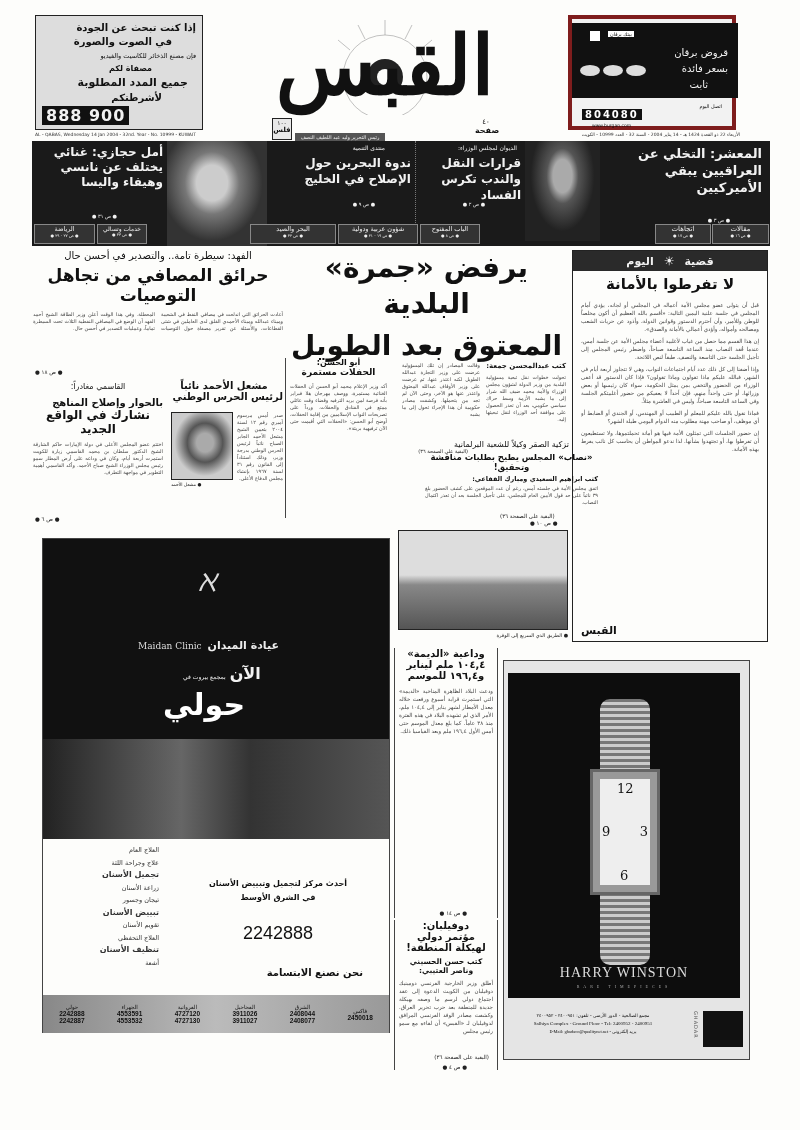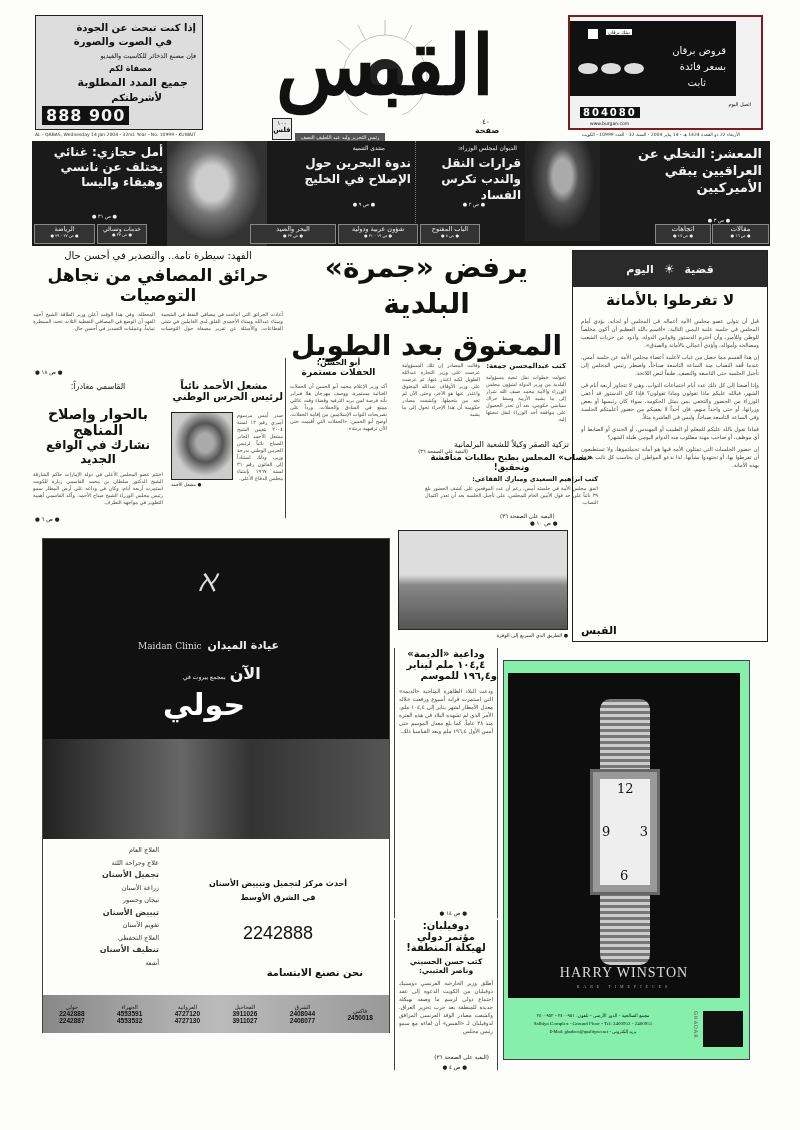--- a/index.html
+++ b/index.html
@@ -42,21 +42,21 @@
 <div class="abs bd ctr" style="left:272px;top:118px;width:20px;height:22px;background:#e8e8e8;">
   <div style="font-size:6px;">١٠٠</div>
   <div style="font-size:7px;font-weight:bold;">فلس</div>
 </div>
 <div class="abs blk ctr" style="left:295px;top:133px;width:90px;height:9px;font-size:5px;line-height:9px;background:#555;">رئيس التحرير وليد عبد اللطيف النصف</div>
 <div class="abs ctr" style="left:475px;top:118px;width:22px;height:24px;">
   <div style="font-size:7px;">٤٠</div>
   <div style="font-size:8px;font-weight:bold;">صفحة</div>
 </div>
 
-<div class="abs" style="left:568px;top:15px;width:195px;height:115px;border:2px solid #7f1d1d;background:#f2f2f2;">
+<div class="abs" style="left:568px;top:15px;width:168px;height:115px;border:4px solid #7f1d1d;background:#f2f2f2;">
   <div class="blk" style="position:absolute;left:0;top:4px;width:166px;height:75px;">
     <div style="position:absolute;left:16px;top:6px;width:14px;height:14px;background:#fff;border:2px solid #111;"></div>
     <div style="position:absolute;left:36px;top:8px;font-size:5px;background:#fff;color:#111;padding:0 2px;">بيتك برقان</div>
     <div class="rtl" style="position:absolute;right:10px;top:24px;font-size:10px;">قروض برقان</div>
     <div class="rtl" style="position:absolute;right:10px;top:40px;font-size:10px;">بسعر فائدة</div>
     <div class="rtl" style="position:absolute;right:30px;top:56px;font-size:10px;">ثابت</div>
     <div style="position:absolute;left:8px;top:42px;display:flex;gap:3px;">
       <span style="width:20px;height:11px;border-radius:50%;background:#ddd;display:inline-block;"></span>
       <span style="width:20px;height:11px;border-radius:50%;background:#ddd;display:inline-block;"></span>
       <span style="width:20px;height:11px;border-radius:50%;background:#ddd;display:inline-block;"></span>
@@ -120,21 +120,21 @@
 <div class="abs" style="left:97px;top:224px;width:50px;height:20px;background:#333;color:#eee;border:1px solid #888;text-align:center;">
   <div style="font-size:6px;">خدمات وتسالي</div>
   <div style="font-size:4px;">● ص ٣٣ ●</div>
 </div>
 <div class="abs" style="left:34px;top:224px;width:61px;height:20px;background:#333;color:#eee;border:1px solid #888;text-align:center;">
   <div style="font-size:6.5px;">الرياضة</div>
   <div style="font-size:4px;">● ص ٢٧ - ٢٩ ●</div>
 </div>
 
 <div class="abs" style="left:572px;top:250px;width:196px;height:392px;border:1px solid #222;">
-  <div class="blk" style="height:36px;display:flex;justify-content:center;align-items:center;gap:10px;background:#2a2a2a;">
+  <div class="blk" style="height:20px;display:flex;justify-content:center;align-items:center;gap:10px;background:#2a2a2a;">
     <span style="font-size:11px;font-weight:bold;">اليوم</span>
     <span style="font-size:12px;">☀</span>
     <span style="font-size:11px;font-weight:bold;">قضية</span>
   </div>
   <div class="rtl hd ctr" style="text-align:center;font-size:15px;margin:4px 0 8px;">لا تفرطوا بالأمانة</div>
   <div class="col-text" style="margin:0 8px 4px;font-size:5.5px;line-height:8px;">قبل أن يتولى عضو مجلس الأمة أعماله في المجلس أو لجانه، يؤدي أمام المجلس في جلسة علنية اليمين التالية: «أقسم بالله العظيم أن أكون مخلصاً للوطن وللأمير، وأن أحترم الدستور وقوانين الدولة، وأذود عن حريات الشعب ومصالحه وأمواله، وأؤدي أعمالي بالأمانة والصدق».</div>
   <div class="col-text" style="margin:0 8px 4px;font-size:5.5px;line-height:8px;">إن هذا القسم مما حصل من غياب لأغلبية أعضاء مجلس الأمة عن جلسة أمس، عندما فُقد النصاب منذ الساعة التاسعة صباحاً، واضطر رئيس المجلس إلى تأجيل الجلسة حتى التاسعة والنصف، طبقاً لنص اللائحة.</div>
   <div class="col-text" style="margin:0 8px 4px;font-size:5.5px;line-height:8px;">وإذا أضفنا إلى كل ذلك عدد أيام اجتماعات النواب، وهي لا تتجاوز أربعة أيام في الشهر، فبالله عليكم ماذا تقولون وماذا تقولون؟ فإذا كان الدستور قد أعفى الوزراء من الحضور والتخفي بمن يمثل الحكومة، سواء كان رئيسها أو بعض وزرائها، أو حتى واحداً منهم، فإن أحداً لا يعفيكم من حضور أغلبيتكم الجلسة وفي الساعة التاسعة صباحاً، وليس في العاشرة مثلاً.</div>
   <div class="col-text" style="margin:0 8px 4px;font-size:5.5px;line-height:8px;">فماذا نقول بالله عليكم للمعلم أو الطبيب أو المهندس، أو الجندي أو الضابط أو أي موظف، أو صاحب مهنة مطلوب منه الدوام اليومي طيلة الشهر؟</div>
   <div class="col-text" style="margin:0 8px 4px;font-size:5.5px;line-height:8px;">إن حضور الجلسات التي تمثلون الأمة فيها هو أمانة تحملتموها، ولا تستطيعون أن تفرطوا بها، أو تجتهدوا بشأنها. لذا ندعو المواطن أن يحاسب كل نائب يفرط بهذه الأمانة.</div>
@@ -178,21 +178,21 @@
 <div class="abs" style="left:165px;top:380px;width:118px;height:140px;">
   <div class="rtl hd" style="text-align:center;font-size:10px;">مشعل الأحمد نائباً</div>
   <div class="rtl hd" style="text-align:right;font-size:10px;margin-bottom:4px;">لرئيس الحرس الوطني</div>
   <div style="position:absolute;left:6px;top:32px;width:62px;height:68px;border:1px solid #222;background:radial-gradient(ellipse at 55% 45%,#aaa 0 18%,#555 38%,#ccc 65%);"></div>
   <div class="pgref" style="position:absolute;left:6px;top:102px;font-size:4.5px;">● مشعل الأحمد</div>
   <div class="col-text" style="position:absolute;right:0;top:32px;width:46px;height:104px;">صدر أمس مرسوم أميري رقم ١٢ لسنة ٢٠٠٤ بتعيين الشيخ مشعل الأحمد الجابر الصباح نائباً لرئيس الحرس الوطني بدرجة وزير، وذلك استناداً إلى القانون رقم ٣١ لسنة ١٩٦٧ بإنشاء مجلس الدفاع الأعلى.</div>
 </div>
 
 <div class="abs" style="left:33px;top:382px;width:130px;height:140px;">
   <div class="rtl" style="text-align:center;font-size:8px;">القاسمي مغادراً:</div>
-  <div class="rtl hd" style="text-align:center;font-size:14px;margin-top:15px;">بالحوار وإصلاح المناهج</div>
+  <div class="rtl hd" style="font-size:10px;margin-top:6px;">بالحوار وإصلاح المناهج</div>
   <div class="rtl hd" style="text-align:center;font-size:12px;margin-bottom:5px;">نشارك في الواقع الجديد</div>
   <div class="col-text" style="height:80px;">اختتم عضو المجلس الأعلى في دولة الإمارات حاكم الشارقة الشيخ الدكتور سلطان بن محمد القاسمي زيارة للكويت استمرت أربعة أيام، وكان في وداعه على أرض المطار سمو رئيس مجلس الوزراء الشيخ صباح الأحمد. وأكد القاسمي أهمية التطوير في مواجهة التطرف.</div>
   <div class="pgref" style="position:absolute;left:2px;bottom:0;">● ص ٦ ●</div>
 </div>
 
 <div class="abs" style="left:42px;top:538px;width:348px;height:495px;border:1px solid #444;">
   <div class="blk" style="position:absolute;left:0;top:0;width:346px;height:300px;background:#111;">
     <div style="position:absolute;left:155px;top:20px;font-size:30px;color:#ddd;font-family:'DejaVu Serif',serif;font-style:italic;">ℵ</div>
     <div style="position:absolute;left:95px;top:100px;display:flex;gap:6px;align-items:baseline;">
       <span style="font-family:'DejaVu Serif',serif;font-size:9px;color:#ddd;">Maidan Clinic</span>
@@ -250,36 +250,36 @@
       <div style="font-size:5.5px;">حولي</div>
       <div style="font-weight:bold;">2242888</div>
       <div style="font-weight:bold;">2242887</div>
     </div>
   </div>
 </div>
 
 <div class="abs" style="left:394px;top:648px;width:104px;height:270px;border-right:1px solid #444;border-left:1px solid #444;">
   <div class="rtl hd" style="text-align:center;font-size:10px;">وداعية «الديمة»</div>
   <div class="rtl hd" style="text-align:center;font-size:10px;">١٠٤,٤ ملم ليناير</div>
-  <div class="rtl hd" style="text-align:right;font-size:10px;margin-bottom:6px;">و١٩٦,٤ للموسم</div>
+  <div class="rtl hd" style="text-align:center;font-size:10px;margin-bottom:6px;">و١٩٦,٤ للموسم</div>
   <div class="col-text" style="margin:0 4px;height:190px;font-size:5.5px;line-height:8px;">ودعت البلاد الظاهرة المناخية «الديمة» التي استمرت قرابة أسبوع ورفعت خلاله معدل الأمطار لشهر يناير إلى ١٠٤,٤ ملم، الأمر الذي لم تشهده البلاد في هذه الفترة منذ ٣٨ عاماً. كما بلغ معدل الموسم حتى أمس الأول ١٩٦,٤ ملم وبعد القياسيا ذلك.</div>
   <div class="pgref" style="position:absolute;right:30px;bottom:2px;">● ص ١٤ ●</div>
 </div>
 
 <div class="abs" style="left:394px;top:920px;width:104px;height:150px;border-right:1px solid #444;border-left:1px solid #444;">
   <div class="rtl hd" style="text-align:center;font-size:10px;">دوفيلبان:</div>
   <div class="rtl hd" style="text-align:center;font-size:10px;">مؤتمر دولي</div>
   <div class="rtl hd" style="text-align:center;font-size:10px;margin-bottom:4px;">لهيكلة المنطقة!</div>
   <div class="rtl hd" style="text-align:center;font-size:7.5px;margin:0 6px 4px;">كتب حسن الحسيني وناصر العتيبي:</div>
   <div class="col-text" style="margin:0 4px;height:56px;font-size:5.5px;line-height:8px;">أطلق وزير الخارجية الفرنسي دومينيك دوفيلبان من الكويت الدعوة إلى عقد اجتماع دولي لرسم ما وصفه بهيكلة جديدة للمنطقة بعد حرب تحرير العراق. وكشفت مصادر الوفد الفرنسي المرافق لدوفيلبان لـ «القبس» أن لقاءه مع سمو رئيس مجلس</div>
   <div class="pgref" style="position:absolute;right:8px;bottom:10px;">(البقية على الصفحة ٣٦)</div>
   <div class="pgref" style="position:absolute;right:30px;bottom:0;">● ص ٤ ●</div>
 </div>
 
-<div class="abs" style="left:503px;top:660px;width:247px;height:400px;border:1px solid #444;background:#86efac;">
+<div class="abs" style="left:503px;top:660px;width:247px;height:400px;border:1px solid #444;background:#e5e5e5;">
   <div style="position:absolute;left:4px;top:12px;width:232px;height:325px;background:#0d0d0d;">
 
     <div style="position:absolute;left:92px;top:26px;width:50px;height:72px;background:repeating-linear-gradient(0deg,#ccc 0 3px,#777 3px 6px);border-radius:10px 10px 0 0;"></div>
     <div style="position:absolute;left:92px;top:220px;width:50px;height:72px;background:repeating-linear-gradient(0deg,#ccc 0 3px,#777 3px 6px);border-radius:0 0 10px 10px;"></div>
     <div style="position:absolute;left:82px;top:96px;width:70px;height:126px;background:#999;border:3px solid #666;"></div>
     <div style="position:absolute;left:92px;top:106px;width:50px;height:106px;background:#eee;font-family:'DejaVu Serif',serif;color:#111;">
       <span style="position:absolute;left:17px;top:2px;font-size:13px;">12</span>
       <span style="position:absolute;right:2px;top:45px;font-size:13px;">3</span>
       <span style="position:absolute;left:20px;bottom:2px;font-size:13px;">6</span>
       <span style="position:absolute;left:2px;top:45px;font-size:13px;">9</span>

